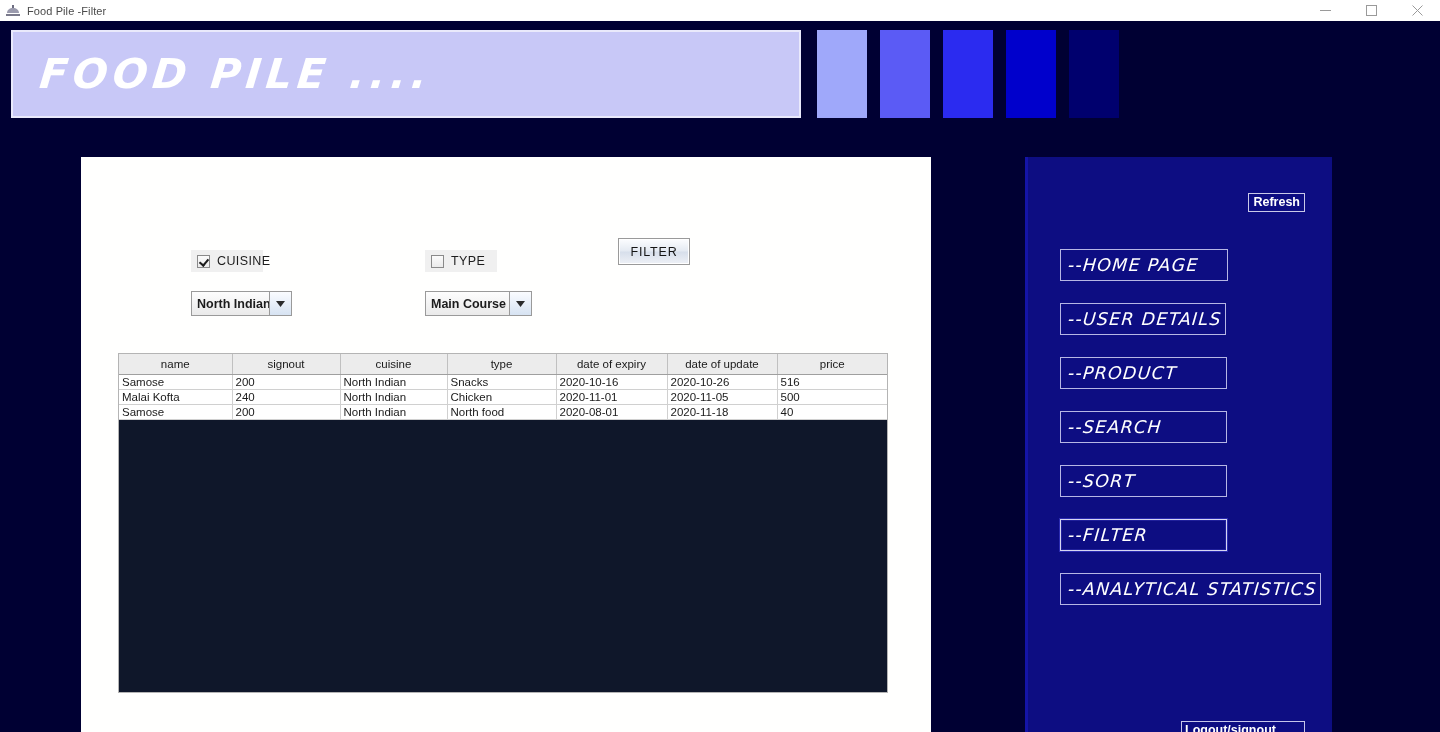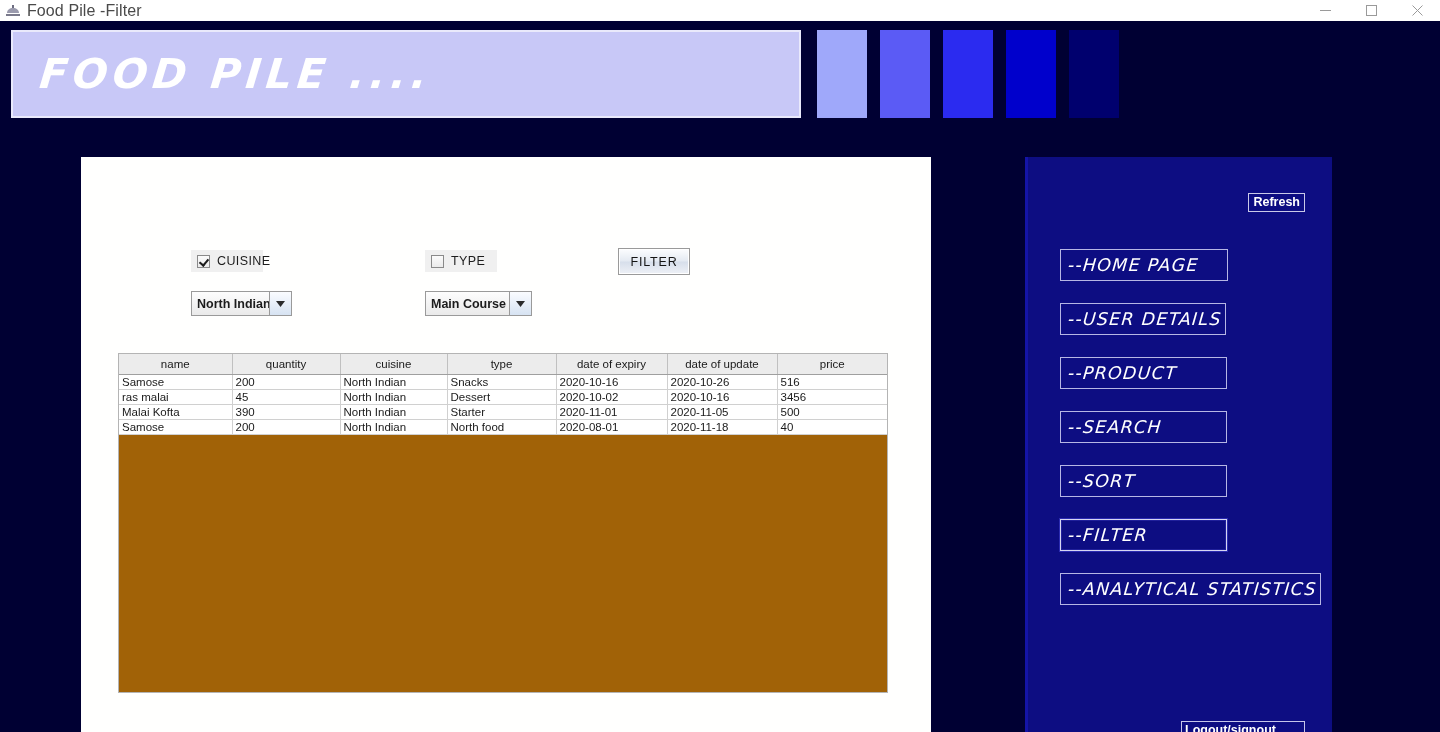--- a/index.html
+++ b/index.html
@@ -27,21 +27,21 @@
     align-items: center;
   }
   .tb-icon {
     width: 16px; height: 16px;
     margin-left: 5px; margin-right: 6px;
     position: relative;
     flex: 0 0 auto;
   }
   .tb-icon svg { display: block; }
   .tb-title {
-    font-size: 16px;
+    font-size: 11px;
     color: #4a4a4a;
     font-family: "Liberation Sans", sans-serif;
     letter-spacing: .1px;
     white-space: nowrap;
   }
   .tb-controls {
     margin-left: auto;
     display: flex;
     height: 21px;
   }
@@ -168,40 +168,40 @@
     border-left: 1px solid #9a9a9a;
     background: linear-gradient(#fafcff, #d7e3f2);
     display: flex;
     align-items: center;
     justify-content: center;
   }
   .combo-arrow svg { display: block; }
 
   .filter-btn {
     position: absolute;
-    left: 537px; top: 91px;
+    left: 537px; top: 81px;
     width: 72px; height: 27px;
     border: 1px solid #9a9a9a;
     box-sizing: border-box;
     background: linear-gradient(#fcfdff, #e4eaf2 48%, #d7dfeb 52%, #eef1f6);
     font-size: 12.5px;
     color: #141414;
     letter-spacing: .8px;
     display: flex;
     align-items: center;
     justify-content: center;
     box-shadow: inset 0 0 0 1px #ffffff;
   }
 
   
   .table-wrap {
     position: absolute;
     left: 37px; top: 196px;
     width: 770px; height: 340px;
-    background: #a16207;
+    background: #0f172a;
     border: 1px solid #b4b4b4;
     box-sizing: border-box;
     overflow: hidden;
   }
   table.grid {
     width: 100%;
     border-collapse: collapse;
     table-layout: fixed;
     font-size: 11.5px;
     color: #1a1a1a;
@@ -382,52 +382,43 @@
             <col style="width:108px">
             <col style="width:107px">
           <col style="width:109px">
             <col style="width:111px">
             <col style="width:110px">
             <col style="width:110px">
         </colgroup>
         <thead>
           <tr>
             <th>name</th>
-            <th>quantity</th>
+            <th>signout</th>
             <th>cuisine</th>
             <th>type</th>
             <th>date of expiry</th>
             <th>date of update</th>
             <th>price</th>
           </tr>
         </thead>
         <tbody>
           <tr>
             <td>Samose</td>
             <td>200</td>
             <td>North Indian</td>
             <td>Snacks</td>
             <td>2020-10-16</td>
             <td>2020-10-26</td>
             <td>516</td>
           </tr>
           <tr>
-            <td>ras malai</td>
-            <td>45</td>
+            <td>Malai Kofta</td>
+            <td>240</td>
             <td>North Indian</td>
-            <td>Dessert</td>
-            <td>2020-10-02</td>
-            <td>2020-10-16</td>
-            <td>3456</td>
-          </tr>
-          <tr>
-            <td>Malai Kofta</td>
-            <td>390</td>
-            <td>North Indian</td>
-            <td>Starter</td>
+            <td>Chicken</td>
             <td>2020-11-01</td>
             <td>2020-11-05</td>
             <td>500</td>
           </tr>
           <tr>
             <td>Samose</td>
             <td>200</td>
             <td>North Indian</td>
             <td>North food</td>
             <td>2020-08-01</td>

